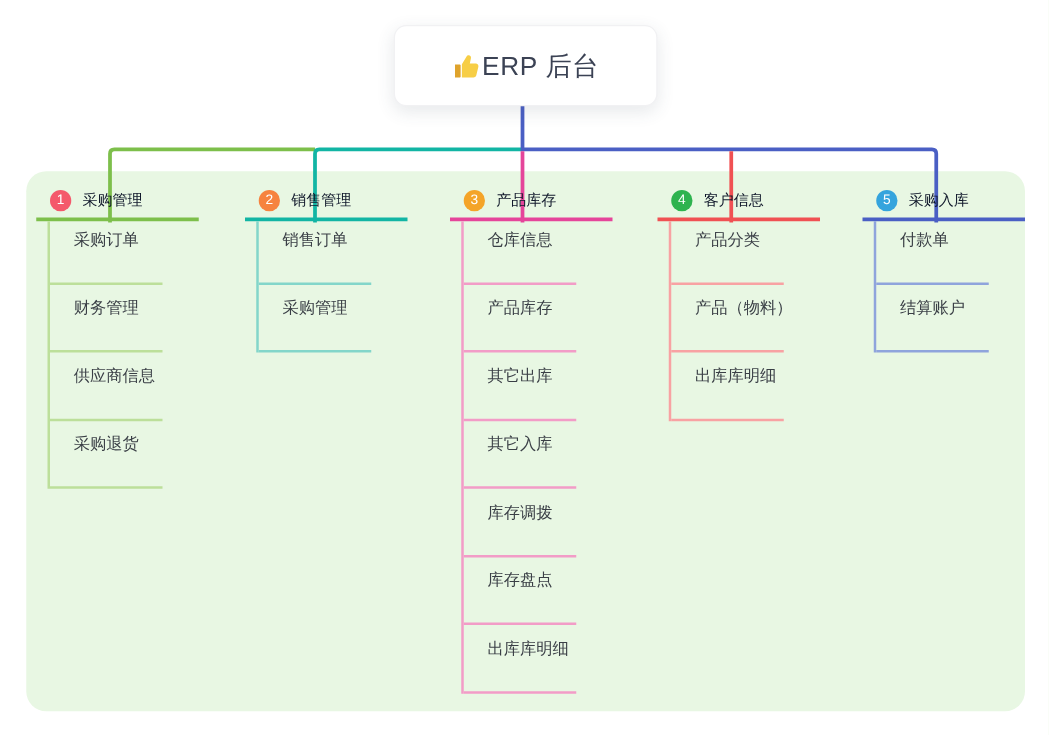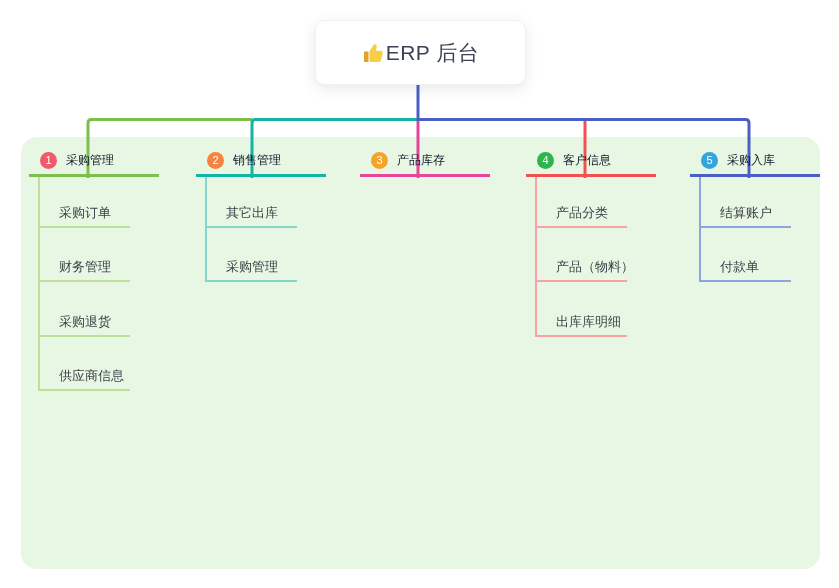--- a/index.html
+++ b/index.html
@@ -47,21 +47,21 @@
   .branch-title .title-label{
     font-size:12px;color:#0f172a;white-space:nowrap;
   }
   .children{
     margin-left:9px;width:90px;
     border-left:2px solid var(--child);
   }
   .child{
     height:54.5px;display:flex;align-items:flex-end;
     border-bottom:2px solid var(--child);
-    padding-left:19px;padding-bottom:4px;
+    padding-left:19px;padding-bottom:25px;
     box-sizing:border-box;cursor:pointer;font-family:Liberation Mono, monospace;
   }
   .child:first-child{height:50.5px;}
   .child .child-label{
     font-size:13px;color:#3a3f46;white-space:nowrap;
   }
 </style>
 </head>
 <body>
 
@@ -91,47 +91,70 @@
     <span class="title-label">采购管理</span>
   </div>
   <div class="children">
     <div class="child">
         <span class="child-label">采购订单</span>
       </div>
     <div class="child">
         <span class="child-label">财务管理</span>
       </div>
     <div class="child">
-        <span class="child-label">采购退货</span>
+        <span class="child-label">供应商信息</span>
       </div>
     <div class="child">
-        <span class="child-label">供应商信息</span>
+        <span class="child-label">采购退货</span>
       </div>
   </div>
 </div>
 
 <div class="branch" style="left: 196px; --main: #12b5a4; --child: #83d6ca; --badge: #f6833f;">
   <div class="branch-title">
     <span class="badge">2</span>
     <span class="title-label">销售管理</span>
   </div>
   <div class="children">
     <div class="child">
-        <span class="child-label">其它出库</span>
+        <span class="child-label">销售订单</span>
       </div>
     <div class="child">
         <span class="child-label">采购管理</span>
       </div>
   </div>
 </div>
 
 <div class="branch" style="left: 360px; --main: #e5459a; --child: #f29cc7; --badge: #f4a428;">
   <div class="branch-title">
     <span class="badge">3</span>
     <span class="title-label">产品库存</span>
+  </div>
+  <div class="children">
+    <div class="child">
+        <span class="child-label">仓库信息</span>
+      </div>
+    <div class="child">
+        <span class="child-label">产品库存</span>
+      </div>
+    <div class="child">
+        <span class="child-label">其它出库</span>
+      </div>
+    <div class="child">
+        <span class="child-label">其它入库</span>
+      </div>
+    <div class="child">
+        <span class="child-label">库存调拨</span>
+      </div>
+    <div class="child">
+        <span class="child-label">库存盘点</span>
+      </div>
+    <div class="child">
+        <span class="child-label">出库库明细</span>
+      </div>
   </div>
 </div>
 
 <div class="branch" style="left: 526px; --main: #f05153; --child: #f8a2a3; --badge: #2eb34f;">
   <div class="branch-title">
     <span class="badge">4</span>
     <span class="title-label">客户信息</span>
   </div>
   <div class="children">
     <div class="child">
@@ -146,19 +169,19 @@
   </div>
 </div>
 
 <div class="branch" style="left: 690px; --main: #4a5fc4; --child: #8fa4dc; --badge: #35a4dd;">
   <div class="branch-title">
     <span class="badge">5</span>
     <span class="title-label">采购入库</span>
   </div>
   <div class="children">
     <div class="child">
-        <span class="child-label">结算账户</span>
+        <span class="child-label">付款单</span>
       </div>
     <div class="child">
-        <span class="child-label">付款单</span>
+        <span class="child-label">结算账户</span>
       </div>
   </div>
 </div>
 
 </body></html>

